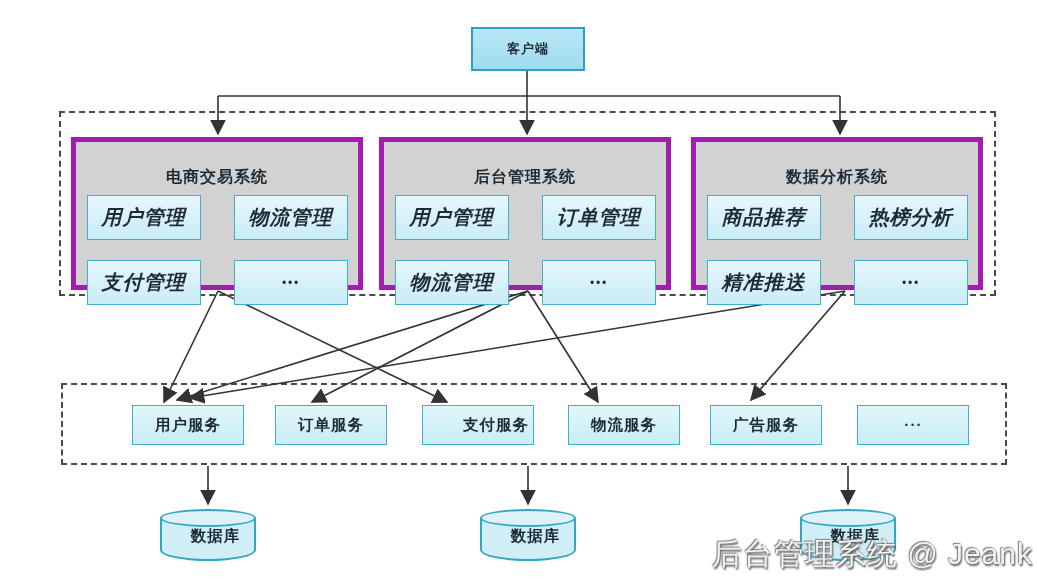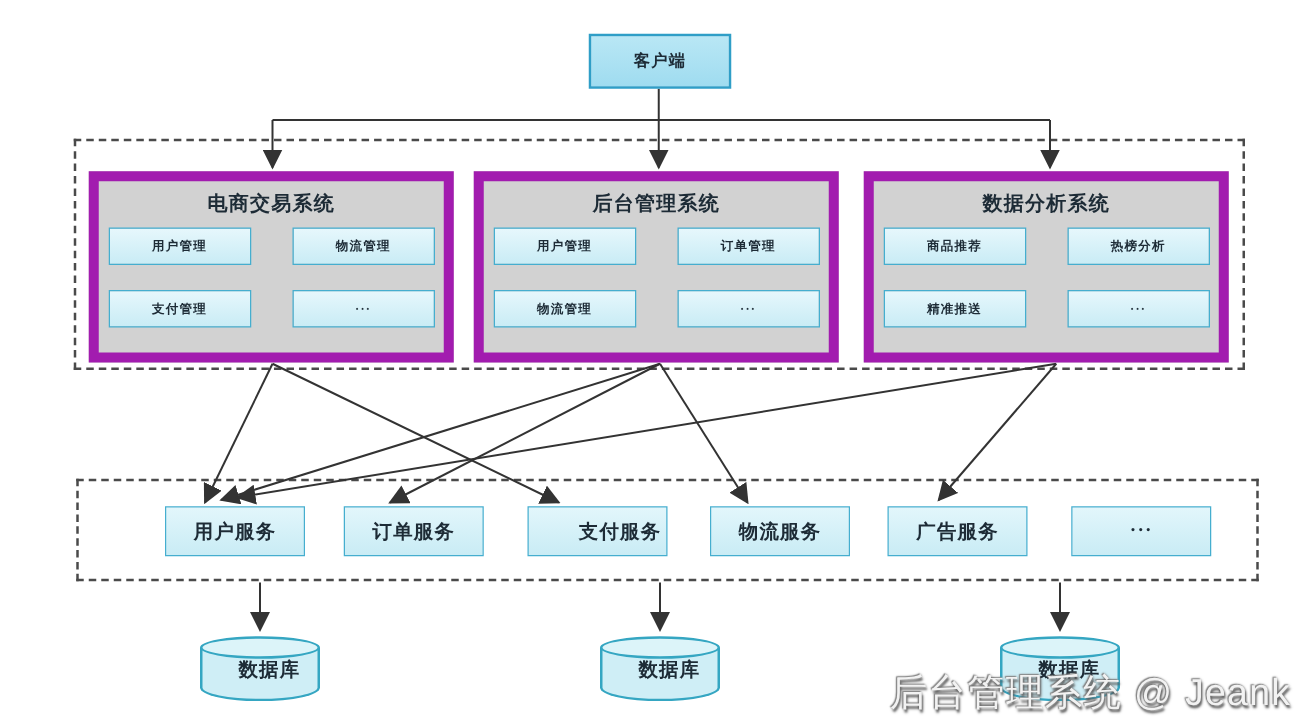--- a/index.html
+++ b/index.html
@@ -18,38 +18,38 @@
     display:flex;align-items:center;justify-content:center;
     font-size:13px;font-weight:600;letter-spacing:1px;
   }
   
   .dashed{position:absolute;border:2px dashed #4a4a4a;z-index:0;}
   .dashed-top{left:59px;top:111px;width:937px;height:185px;}
   .dashed-bottom{left:61px;top:383px;width:946px;height:82px;}
   
   .system{
     position:absolute;top:137px;width:292px;height:153px;z-index:2;
-    background:#d2d2d2;border:8px solid #a21caf;
-    padding-top:8px;
+    background:#d2d2d2;border:5px solid #a21caf;
+    padding-top:24px;
   }
   .sys1{left:71px;} .sys2{left:379px;} .sys3{left:691px;}
   .system-title{
     height:22px;line-height:22px;text-align:center;
     font-size:16px;font-weight:600;letter-spacing:1px;
   }
   .module-grid{
     margin-top:7px;display:grid;grid-template-columns:114px 114px;
     gap:20px 33px;justify-content:center;
   }
   .module{
-    width:114px;height:30px;
+    width:114px;height:45px;
     background:linear-gradient(#e6f7fc,#c9ecf5);
     border:1.5px solid #45aecf;
     display:flex;align-items:center;justify-content:center;
-    font-size:10px;font-weight:600;letter-spacing:1px;
+    font-size:20px;font-weight:600;letter-spacing:1px;font-style:italic;
   }
   
   .service{
     position:absolute;top:405px;width:112px;height:40px;z-index:2;
     background:linear-gradient(#e2f6fb,#c9ecf5);
     border:1.5px solid #45aecf;
     display:flex;align-items:center;justify-content:center;
     font-size:15.5px;font-weight:600;letter-spacing:1px;margin-left:22px;
   }
   .svc1{left:110px;} .svc2{left:253px;} .svc3{left:400px;padding-left:36px;}

